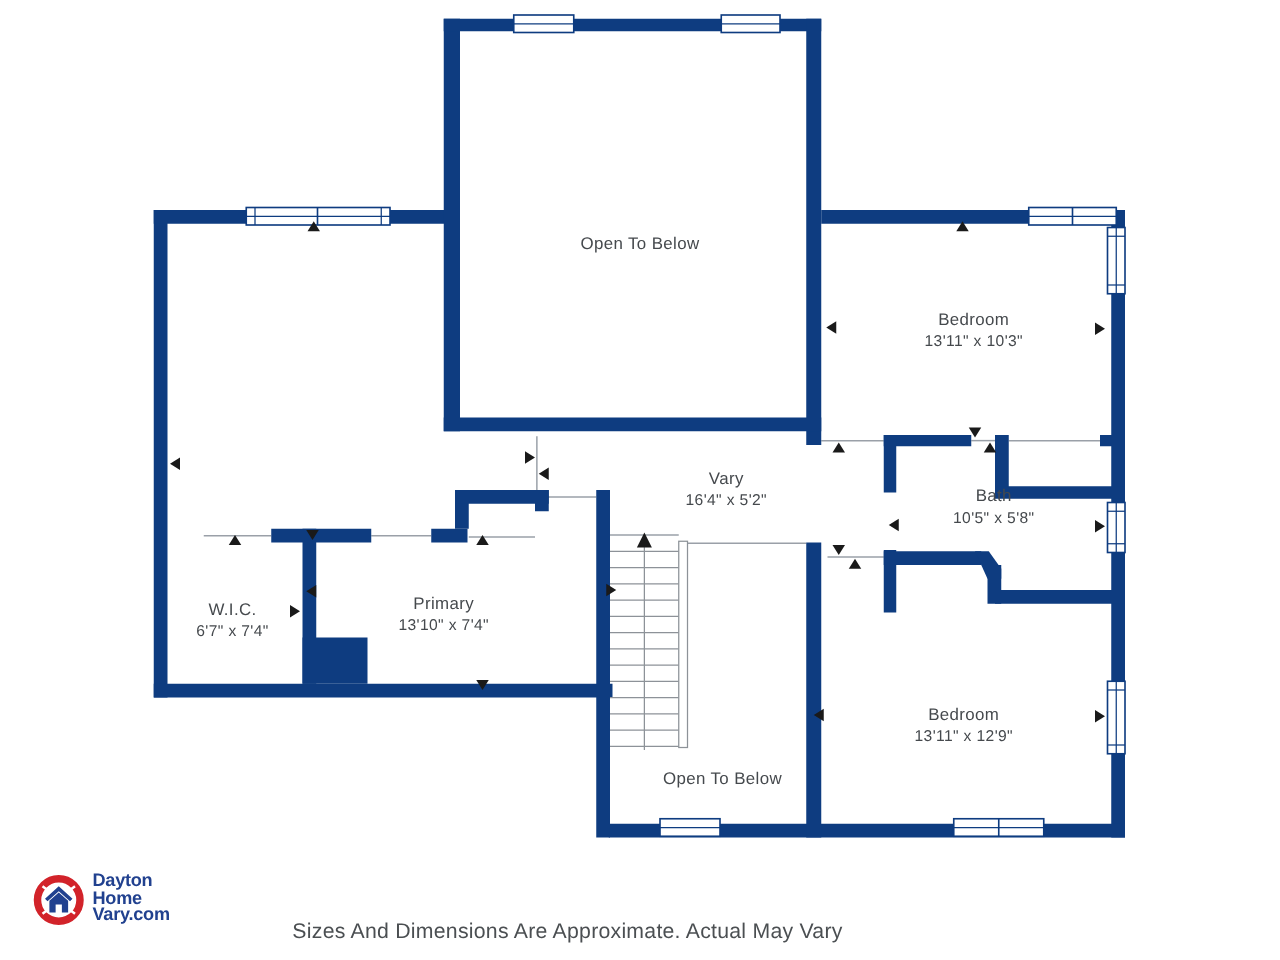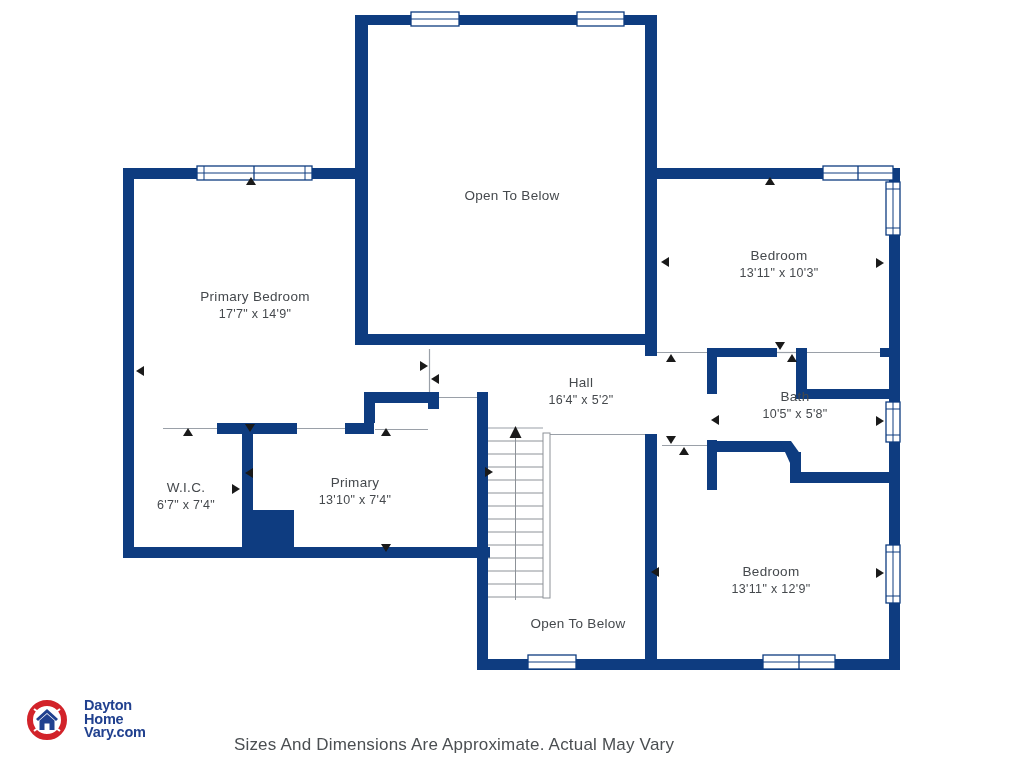--- a/index.html
+++ b/index.html
@@ -4,21 +4,21 @@
 <style>
   html,body{margin:0;padding:0;background:#ffffff;}
   .canvas{position:relative;width:908px;height:768px;background:#ffffff;overflow:hidden;
           font-family:"Liberation Sans",sans-serif;}
   svg.plan{position:absolute;left:0;top:0;}
   .lbl{position:absolute;transform:translate(-50%,-50%);text-align:center;color:#45494d;white-space:nowrap;}
   .nm{display:block;font-size:13.5px;letter-spacing:.3px;}
   .dm{display:block;font-size:12.5px;margin-top:3px;letter-spacing:.3px;}
   .disclaimer{position:absolute;left:0;right:0;top:735px;text-align:center;
               font-size:17px;color:#4b4f52;letter-spacing:.2px;}
-  .logo{position:absolute;left:26px;top:699px;display:flex;align-items:flex-start;gap:16px;}
+  .logo{position:absolute;left:26px;top:699px;display:flex;align-items:flex-start;gap:6px;}
   .logo-text{color:#21418f;font-weight:bold;font-size:14.5px;line-height:13.5px;letter-spacing:-.2px;}
   .logo-text span{display:block;}
   .compass{position:absolute;left:950px;top:714px;width:70px;height:36px;}
   .compass .n{position:absolute;left:52px;top:9px;font-size:10px;font-weight:bold;color:#2a2a2a;
               transform:rotate(90deg);}
   .watermark{position:absolute;left:925px;top:744px;width:95px;color:#ededed;font-size:9px;
              letter-spacing:1px;font-weight:bold;line-height:9px;}
   .watermark .bars{height:7px;border-top:2px solid #f0f0f0;border-bottom:2px solid #f0f0f0;width:60px;margin-left:12px;}
 </style>
 </head>
@@ -155,32 +155,28 @@
       <polygon points="780,350 775,342 785,342"></polygon>
       <polygon points="792,354 787,362 797,362"></polygon>
       <polygon points="711,420 719,415 719,425"></polygon>
     </g>
   </svg>
 
   <div class="lbl" style="left:512px;top:195px">
     <span class="nm">Open To Below</span>
   </div>
 
-  <div class="lbl" style="left:255px;top:305px">
-    <span class="nm">Primary Bedroom</span>
-    <span class="dm">17'7" x 14'9"</span>
-  </div>
 
   <div class="lbl" style="left:779px;top:264px">
     <span class="nm">Bedroom</span>
     <span class="dm">13'11" x 10'3"</span>
   </div>
 
   <div class="lbl" style="left:581px;top:391px">
-    <span class="nm">Hall</span>
+    <span class="nm">Vary</span>
     <span class="dm">16'4" x 5'2"</span>
   </div>
 
   <div class="lbl" style="left:795px;top:405px">
     <span class="nm">Bath</span>
     <span class="dm">10'5" x 5'8"</span>
   </div>
 
   <div class="lbl" style="left:186px;top:496px">
     <span class="nm">W.I.C.</span>

